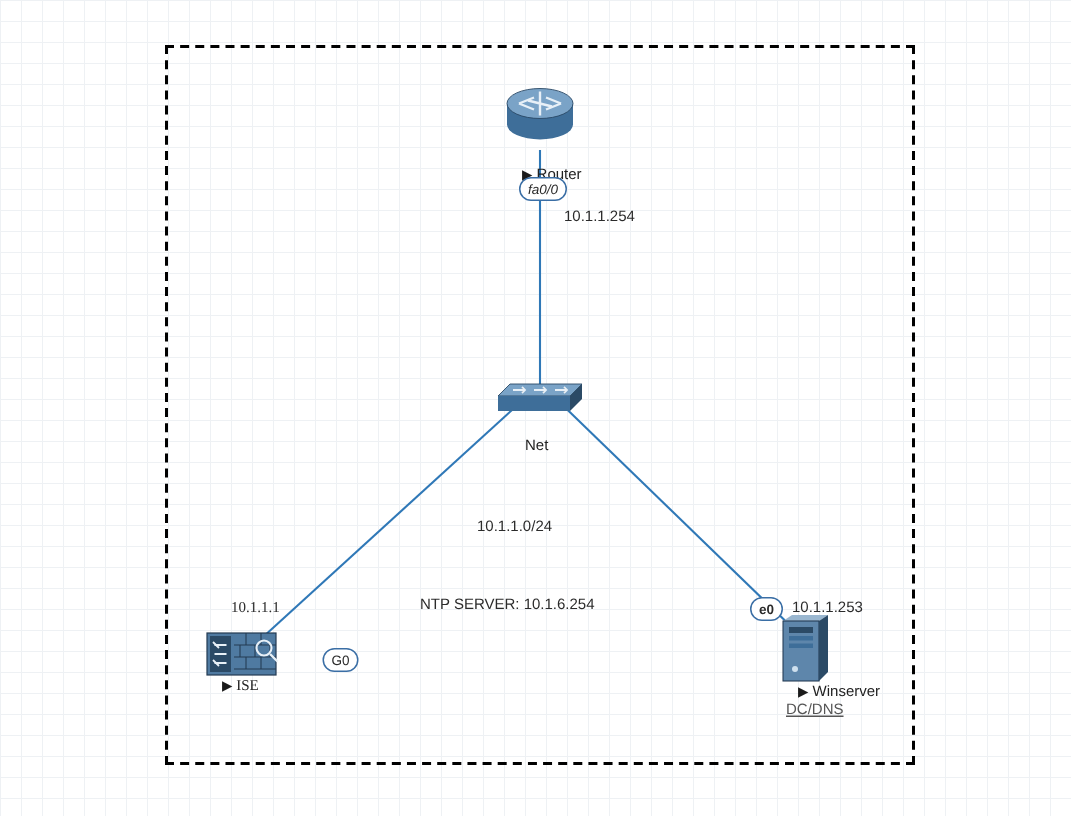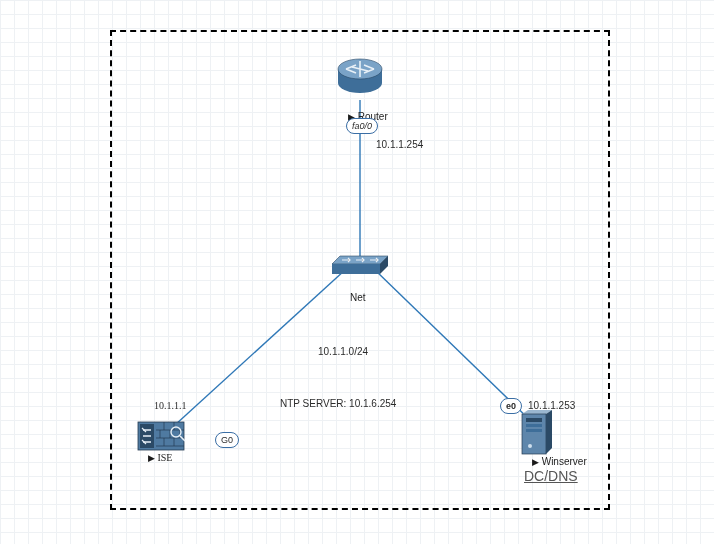--- a/index.html
+++ b/index.html
@@ -39,21 +39,21 @@
     white-space: nowrap;
   }
   .node-label {
     position: absolute;
     font-size: 10px;
     color: #222;
     white-space: nowrap;
   }
   .sub-label {
     position: absolute;
-    font-size: 14px;
+    font-size: 10px;
     color: #555;
     white-space: nowrap;
     text-decoration: underline;
   }
   .port {
     position: absolute;
     border: 1px solid #3a6ea5;
     border-radius: 9px;
     background: #fff;
     color: #2b2b2b;

